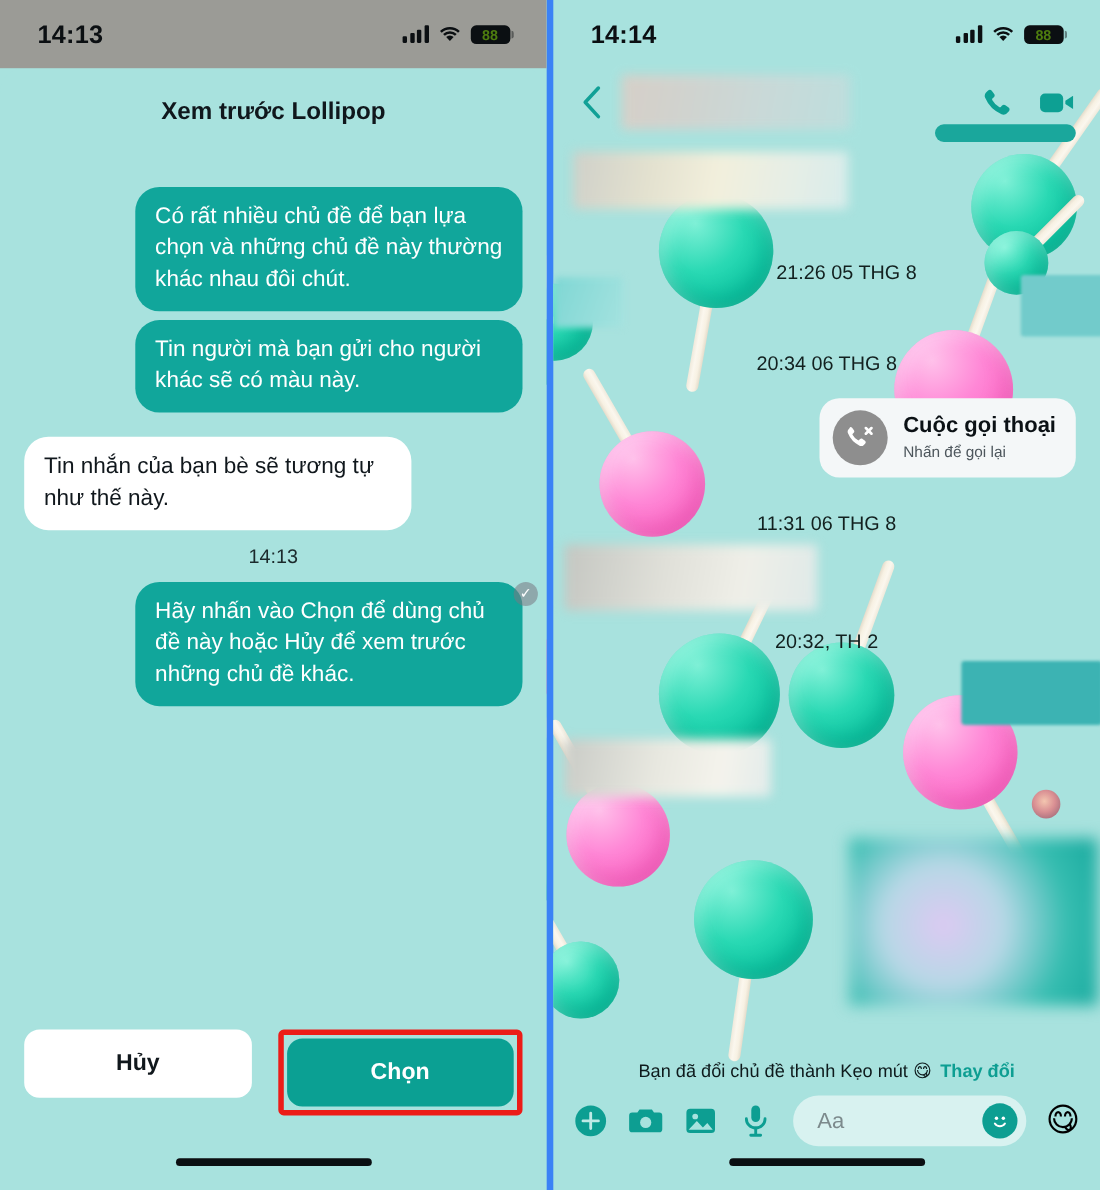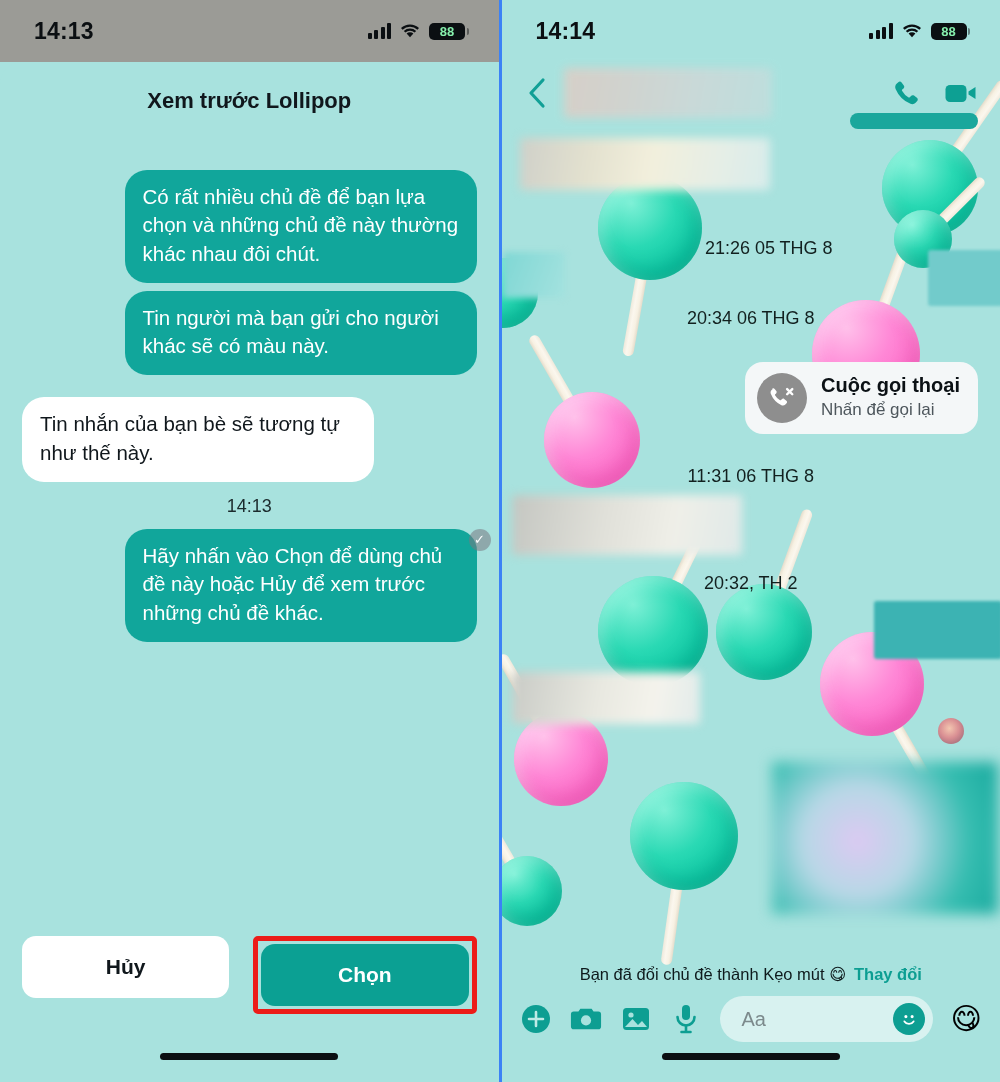--- a/index.html
+++ b/index.html
@@ -3,21 +3,21 @@
 <meta charset="utf-8">
 <style>
   html,body{margin:0;padding:0;}
   body{
     width:1000px;height:1082px;
     font-family:"Liberation Sans","DejaVu Sans",sans-serif;
     background:#a8e2de;overflow:hidden;
   }
   .screens{display:flex;width:1000px;height:1082px;}
   .panel{position:relative;width:500px;height:1082px;overflow:hidden;background:#a8e2de;}
-  .panel.right{border-left:3px solid #3b82f6;}
+  .panel.right{border-left:6px solid #3b82f6;}
 
   
   .lolly-bg{position:absolute;inset:0;overflow:hidden;pointer-events:none;}
   .lolly{position:absolute;}
   .lolly .stick{
     position:absolute;left:50%;top:50%;
     width:11px;height:120px;border-radius:7px;
     background:linear-gradient(90deg,#efe9db 0%,#fbf7ee 35%,#f7f1e3 70%,#e4dccb 100%);
     transform-origin:top center;
   }
@@ -44,21 +44,21 @@
   .sb-time{font-size:23px;font-weight:700;color:#0b0f12;letter-spacing:.2px;}
   .sb-right{display:flex;align-items:center;gap:9px;}
   .sig{display:flex;align-items:flex-end;gap:2.5px;height:16px;}
   .sig i{display:block;width:4px;background:#0b0f12;border-radius:1px;}
   .sig i:nth-child(1){height:6px;}
   .sig i:nth-child(2){height:9px;}
   .sig i:nth-child(3){height:12px;}
   .sig i:nth-child(4){height:16px;}
   .wifi{width:20px;height:16px;position:relative;}
   .batt{
-    background:#0b0f12;color:#86efac;font-size:13px;font-weight:700;
+    background:#0b0f12;color:#4d7c0f;font-size:13px;font-weight:700;
     border-radius:5px;padding:2px 5px 2px 5px;line-height:1;
     display:flex;align-items:center;justify-content:center;min-width:26px;
   }
   .batt-cap{width:2px;height:7px;background:#0b0f12;border-radius:0 2px 2px 0;margin-left:1.5px;opacity:.45;}
 
   
   .sheet{
     position:absolute;left:0;right:0;top:62px;bottom:0;
     background:#a8e2de;border-radius:22px 22px 0 0;overflow:hidden;
   }
@@ -158,21 +158,21 @@
   .call-card{
     position:absolute;right:22px;top:362px;z-index:20;
     background:#f4f7f8;border-radius:18px;padding:11px 18px 11px 12px;
     display:flex;align-items:center;gap:14px;
   }
   .call-avatar{
     width:50px;height:50px;border-radius:50%;background:#8e8e8e;
     display:flex;align-items:center;justify-content:center;color:#fff;
   }
   .call-title{font-size:20px;font-weight:700;color:#0b1115;line-height:1.15;}
-  .call-sub{font-size:17px;color:#4d565c;line-height:1.3;margin-top:2px;}
+  .call-sub{font-size:14px;color:#4d565c;line-height:1.3;margin-top:2px;}
 
   .ts-r{
     position:absolute;left:0;right:0;text-align:center;
     font-size:18px;color:#12201f;z-index:20;
   }
 
   
   .theme-note{
     position:absolute;left:0;right:0;bottom:98px;text-align:center;
     font-size:16.5px;color:#0e1a1c;z-index:30;
@@ -409,21 +409,21 @@
     <div class="blur-block bb1"></div>
     <div class="blur-block bb2"></div>
     <div class="blur-block bb3"></div>
     <div class="blur-block bb4"></div>
     <div class="blur-block bb5"></div>
     <div class="blur-block bb6"></div>
     <div class="blur-block bb7"></div>
     <div class="avatar-sm"></div>
 
     <div class="ts-r" style="top:238px;padding-left:36px;">21:26 05 THG 8</div>
-    <div class="ts-r" style="top:308px;">20:34 06 THG 8</div>
+    <div class="ts-r" style="top:320px;">20:34 06 THG 8</div>
     <div class="ts-r" style="top:466px;">11:31 06 THG 8</div>
     <div class="ts-r" style="top:573px;">20:32, TH 2</div>
 
     <div class="call-card">
       <span class="call-avatar">
         <svg viewBox="0 0 30 30" width="28" height="28">
           <path d="M5.5 6.2c.8-.8 2.1-.7 2.8.2l1.8 2.4c.6.8.5 1.9-.2 2.5l-1 1c-.3.2-.3.6-.2 1a14 14 0 0 0 5.5 5.5c.3.2.7.1 1-.2l1-1c.6-.7 1.7-.8 2.5-.2l2.4 1.8c.9.7 1 2 .2 2.8l-1.3 1.4c-1.1 1.2-2.9 1.5-4.3.8A23.4 23.4 0 0 1 4.2 11.9c-.7-1.4-.4-3.2.8-4.3l1.4-1.4Z" fill="#ffffff" transform="translate(-1,-1) scale(0.98)"></path>
           <path d="M20.5 5.5 26 11M26 5.5 20.5 11" stroke="#ffffff" stroke-width="2.6" stroke-linecap="round"></path>
         </svg>
       </span>

